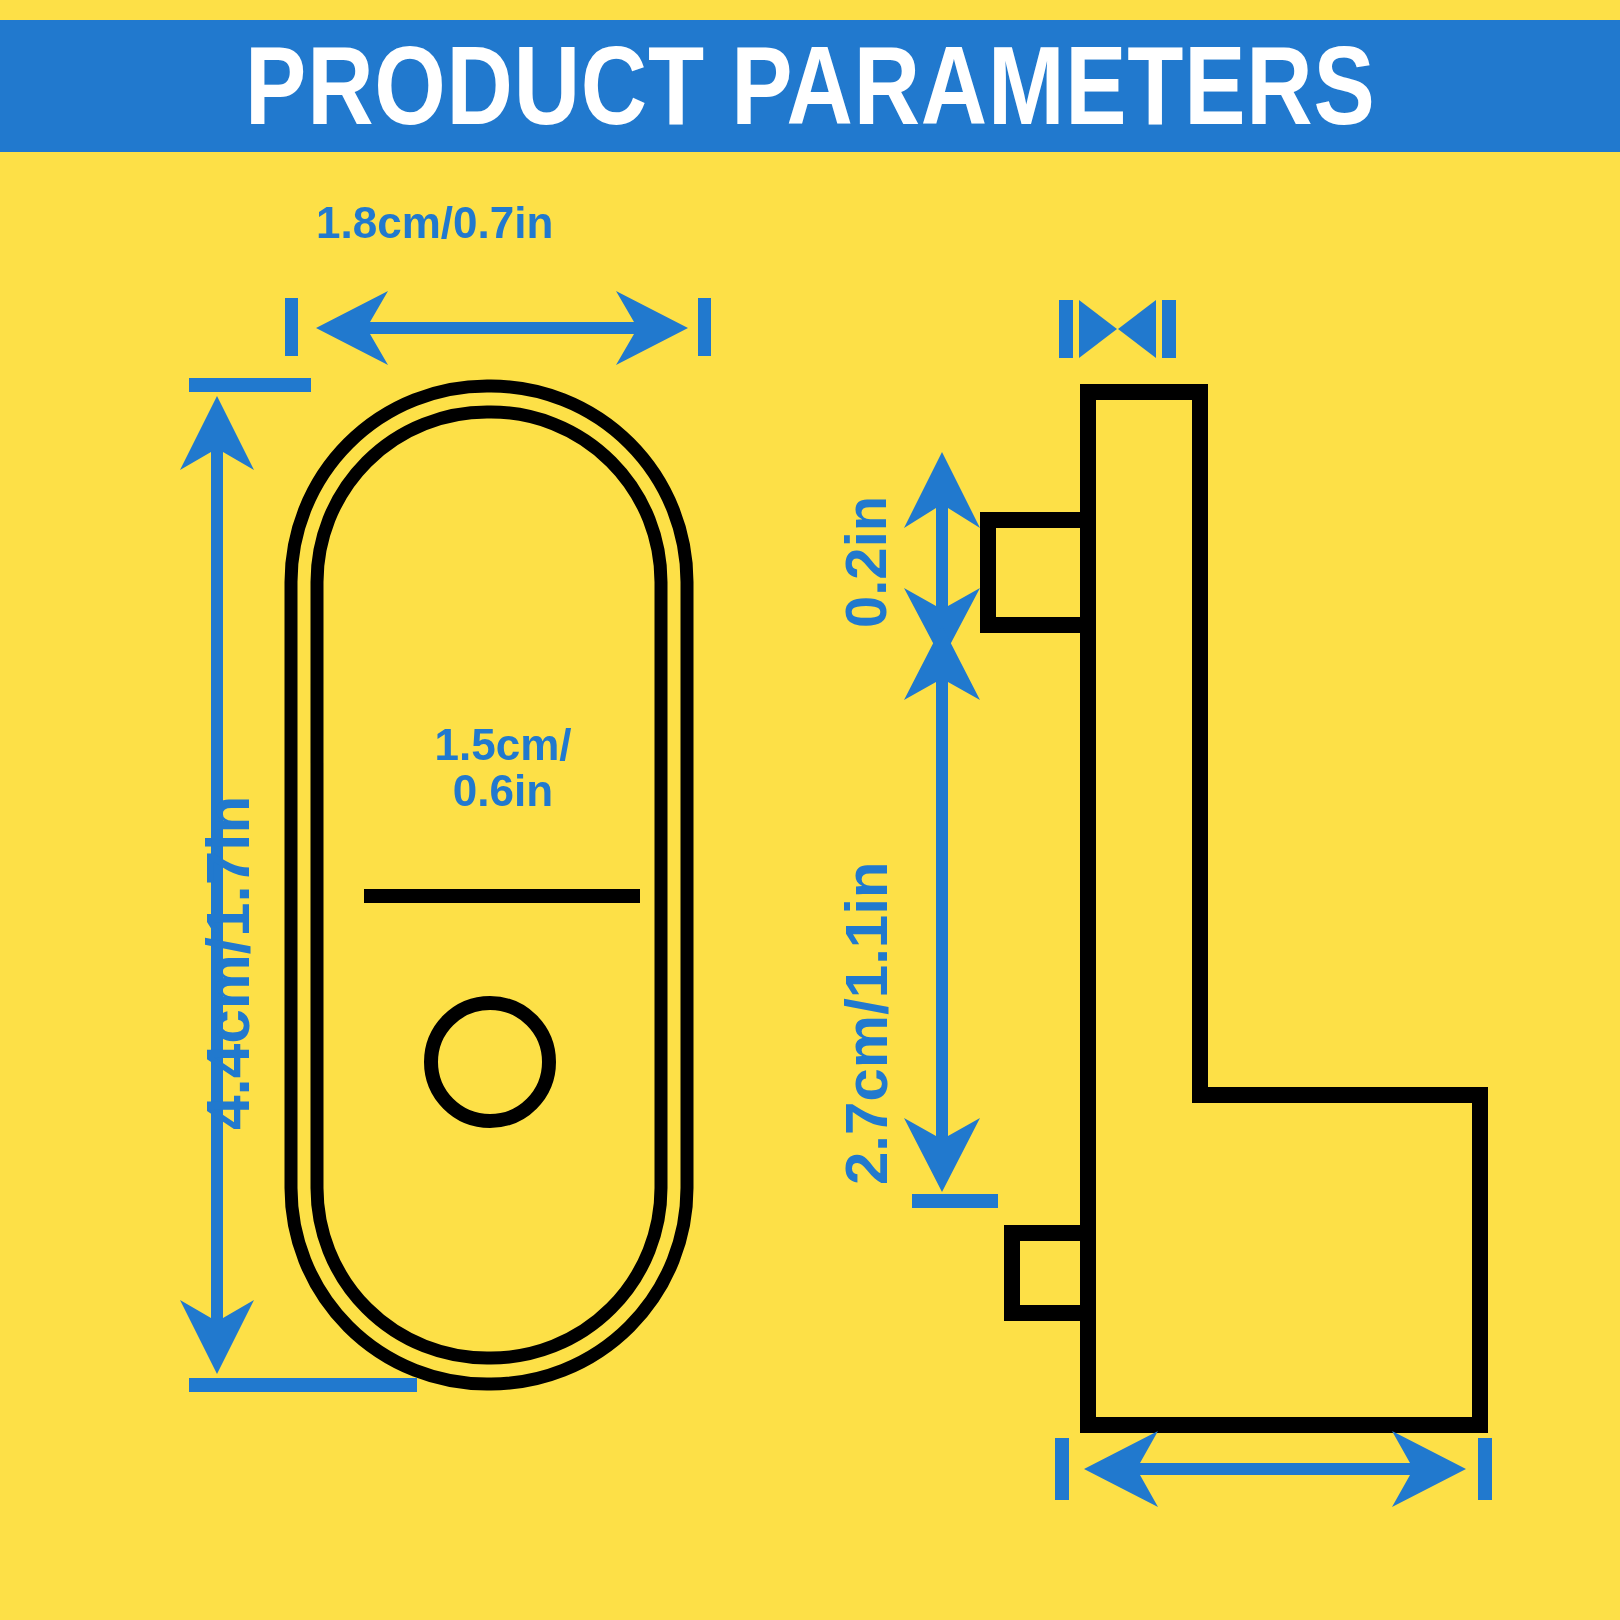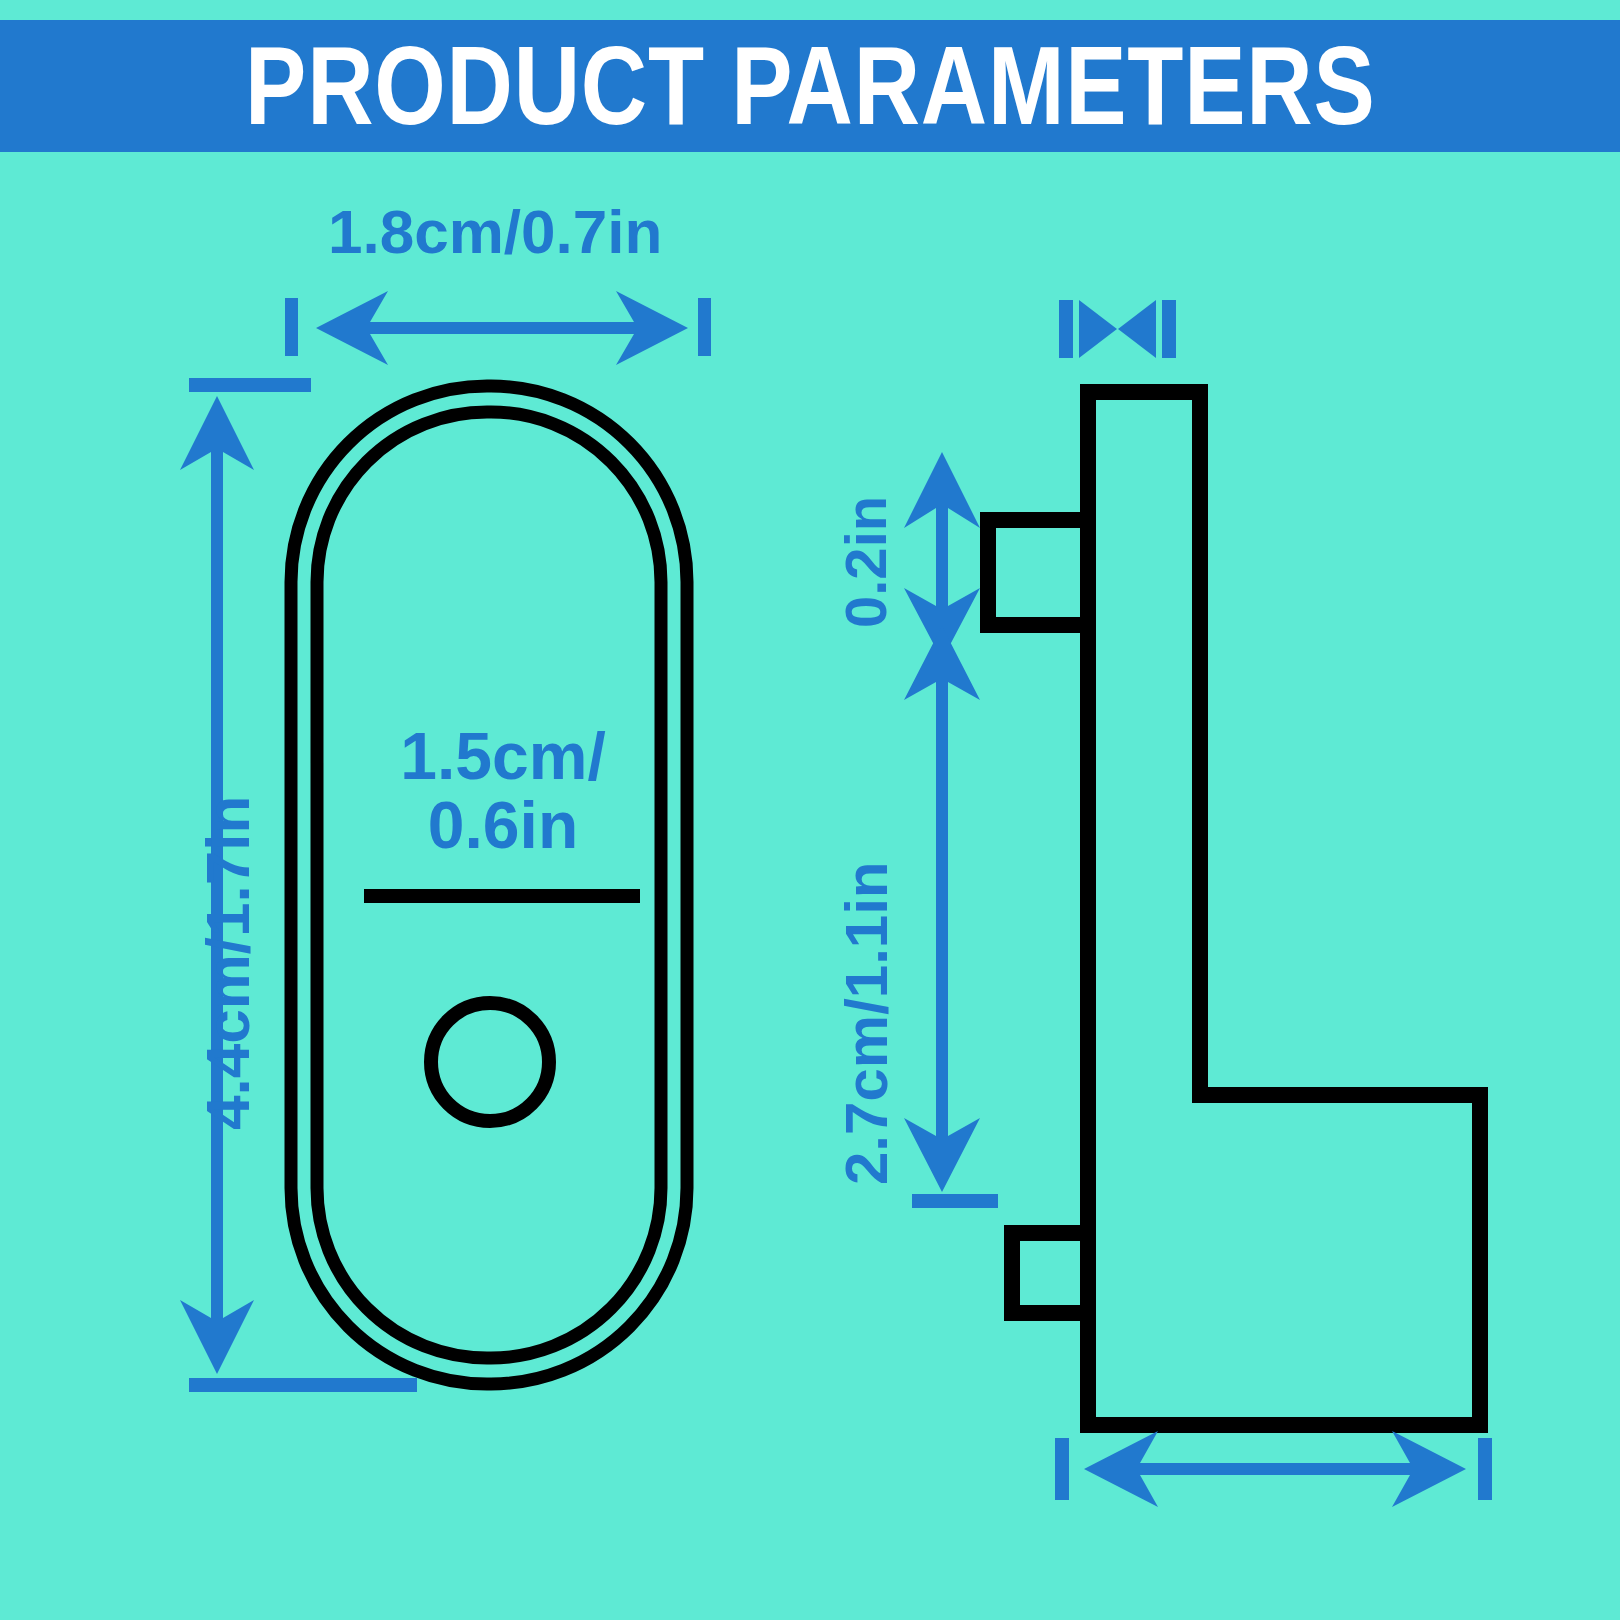--- a/index.html
+++ b/index.html
@@ -10,21 +10,21 @@
   body {
     width: 1620px;
     height: 1620px;
     font-family: "Liberation Sans", sans-serif;
     overflow: hidden;
   }
   #page {
     position: relative;
     width: 1620px;
     height: 1620px;
-    background: #5eead4;
+    background: #fde047;
   }
 
   
   .banner {
     position: absolute;
     left: 0;
     top: 20px;
     width: 1620px;
     height: 132px;
     background: #2179ce;
@@ -56,30 +56,30 @@
 
   
   .dim {
     position: absolute;
     color: #2179ce;
     font-family: "Liberation Sans", sans-serif;
     font-weight: bold;
     white-space: nowrap;
     line-height: 1.04;
   }
-  .dim-width-front   { left: 328px;  top: 200px;  font-size: 62px; }
+  .dim-width-front   { left: 316px;  top: 200px;  font-size: 44px; }
   .dim-height-front  {
     left: 0px; top: 0px;
     font-size: 62px;
     transform-origin: left top;
     transform: translate(196px, 1130px) rotate(-90deg);
   }
   .dim-inner-front   {
     left: 388px; top: 722px;
-    font-size: 66px;
+    font-size: 44px;
     text-align: center;
     width: 230px;
   }
   .dim-thickness-side { left: 1022px; top: 200px; font-size: 60px; }
   .dim-tab-side {
     left: 0px; top: 0px;
     font-size: 58px;
     transform-origin: left top;
     transform: translate(836px, 628px) rotate(-90deg);
   }

